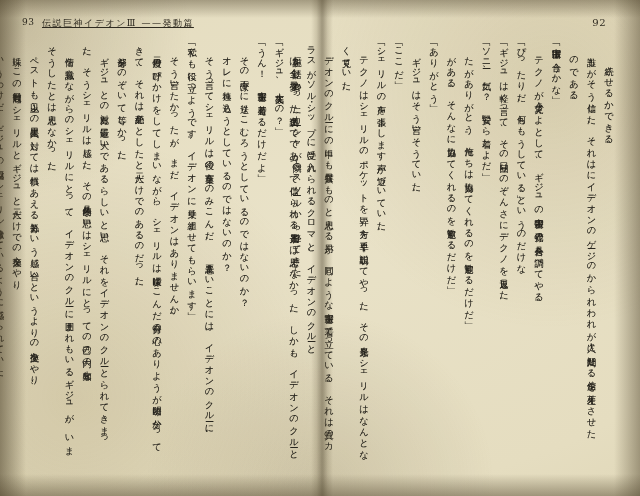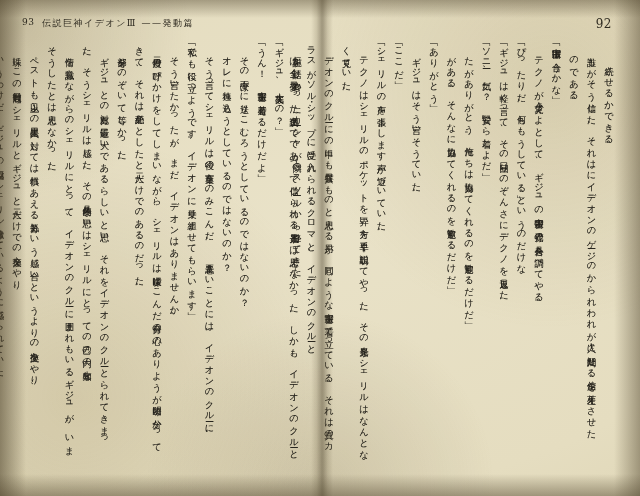--- a/index.html
+++ b/index.html
@@ -83,26 +83,27 @@
     letter-spacing: .5px;
   }
   .running-head {
     position: absolute;
     left: 42px;
     top: 0;
     font-size: 9px;
     color: #2e2a20;
     letter-spacing: 1.5px;
     white-space: nowrap;
+    text-decoration: underline;
   }
   .folio-right {
     position: absolute;
-    right: 28px;
+    right: 34px;
     top: 0;
-    font-size: 12px;
+    font-size: 10px;
     color: #2e2a20;
     letter-spacing: .5px;
   }
 
   
   .page-text {
     position: absolute;
     top: 40px;
     height: 418px;
     writing-mode: vertical-rl;

